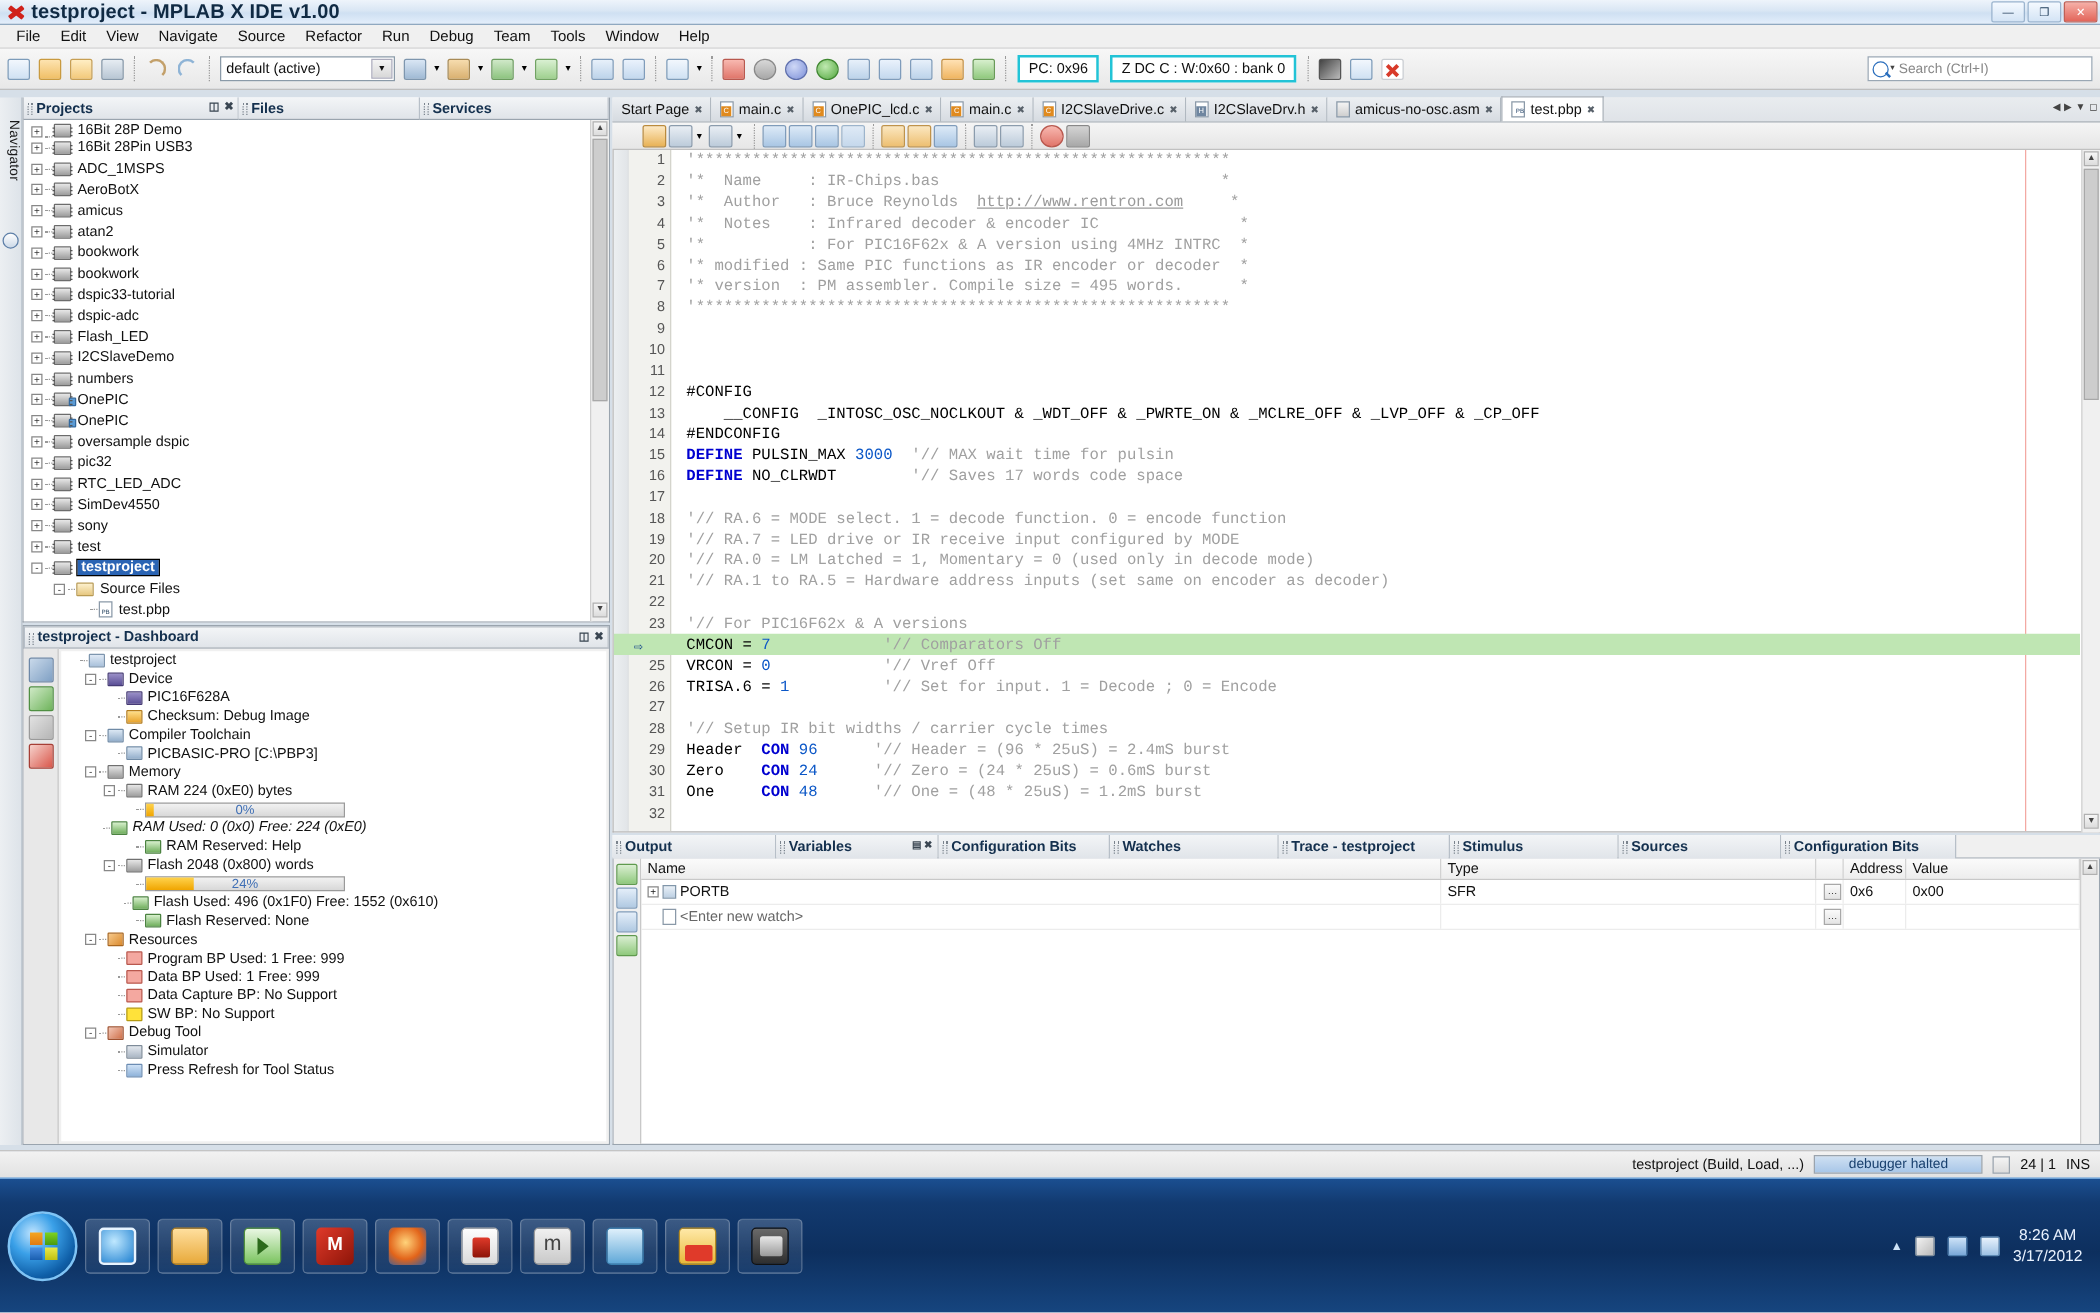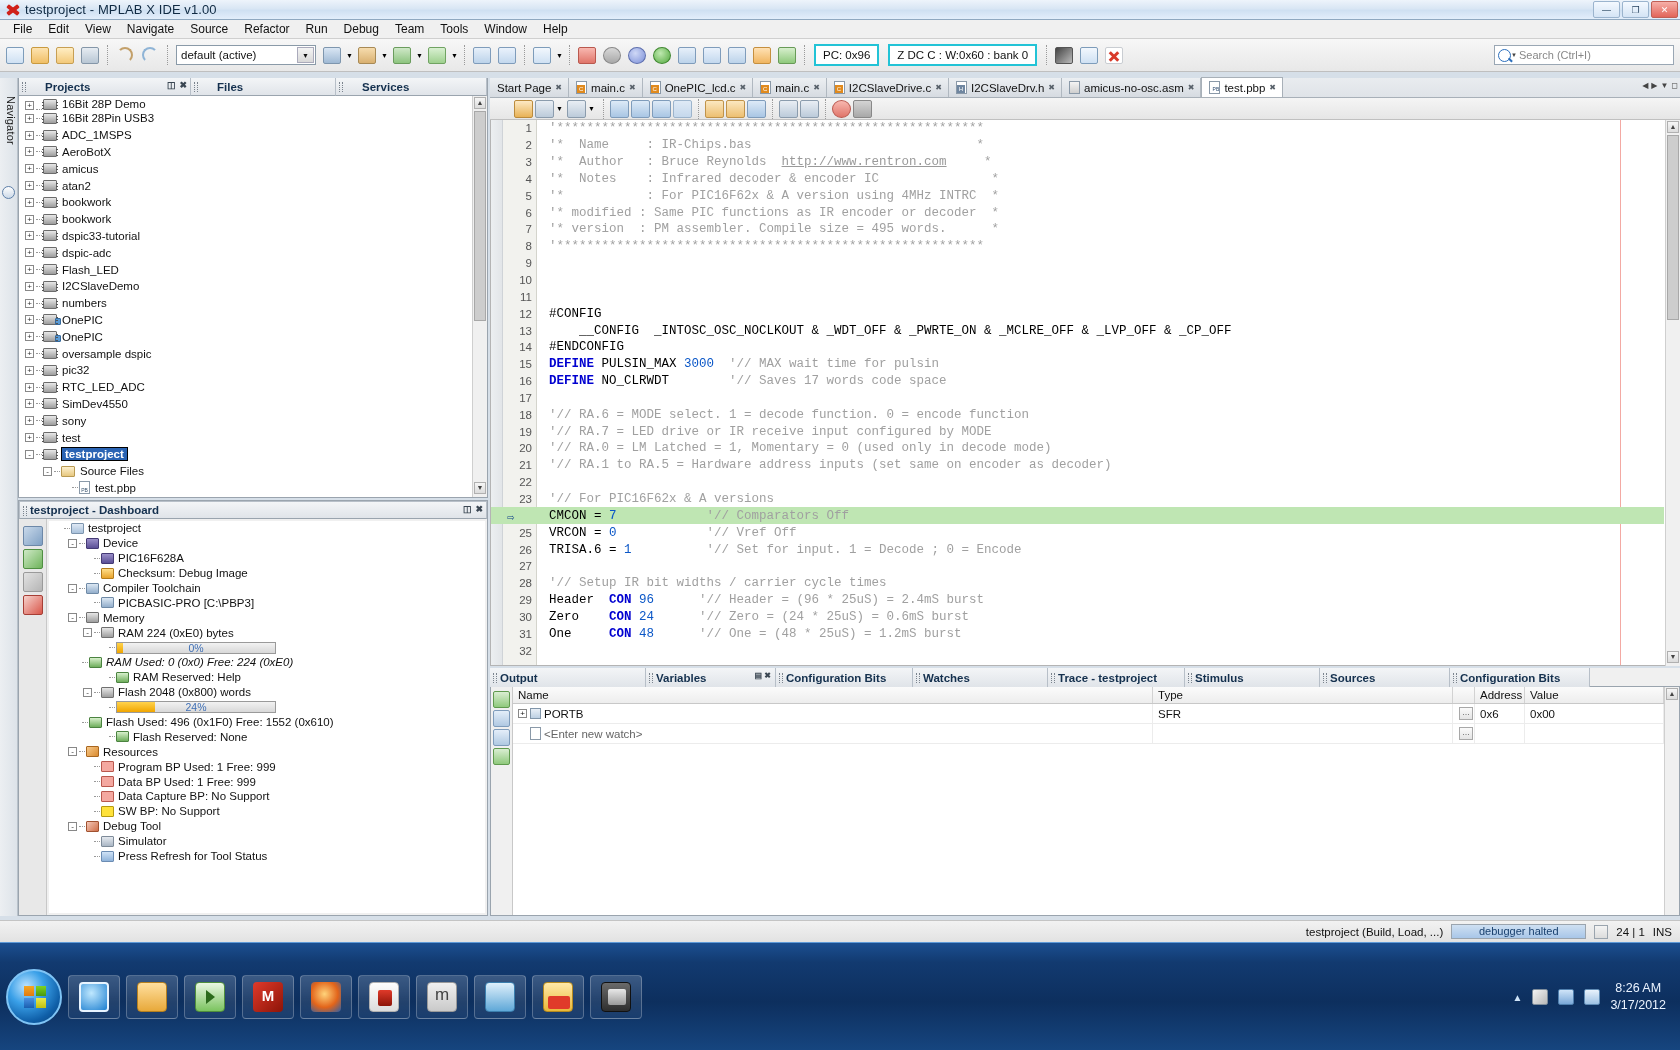--- a/index.html
+++ b/index.html
@@ -19,21 +19,21 @@
     border-bottom: 1px solid #8fa8c0;
     display:flex; align-items:center;
   }
   .tb-icon { width:16px; height:16px; margin:0 4px 0 5px; position:relative; }
   .tb-icon:before, .tb-icon:after {
     content:""; position:absolute; left:1px; top:6px; width:14px; height:4px;
     background:#d0221b; border-radius:1px;
   }
   .tb-icon:before { transform: rotate(38deg); }
   .tb-icon:after  { transform: rotate(-38deg); }
-  .tb-title { font-size:13px; color:#102a43; font-weight:normal; letter-spacing:.1px;}
+  .tb-title { font-size:16px; color:#102a43; font-weight:bold; letter-spacing:.1px;}
   .tb-btns { position:absolute; right:2px; top:1px; display:flex; gap:2px; }
   .tb-btn {
     width:27px; height:17px; border:1px solid #9bb4ce; border-radius:2px;
     background:linear-gradient(180deg,#f4f9ff,#d4e4f5);
     display:flex;align-items:center;justify-content:center;
     font-size:9px; color:#26425e;
   }
   .tb-btn.close { background:linear-gradient(180deg,#f6b0a8,#e2655a); border-color:#c06055; color:#fff;}
 
   
@@ -136,21 +136,21 @@
 
   .projects-wrap {
     position:absolute; left:18px; top:78px; width:470px; height:420px;
     background:#fff; border:1px solid #9aa4ae; border-top:none;
   }
   .proj-tabs { display:flex; height:18px; }
   .proj-tab {
     height:18px; background:linear-gradient(180deg,#f3f5f7,#e0e4e9);
     border-right:1px solid #b7bfc8; border-bottom:1px solid #9aa4ae;
     display:flex;align-items:center; font-size:11.5px; font-weight:bold; color:#14304e;
-    padding-left:26px; position:relative;
+    padding-left:10px; position:relative;
   }
   .proj-tab:before{content:"";position:absolute;left:3px;top:4px;width:2px;height:10px;border-left:1px dotted #7a838d;border-right:1px dotted #7a838d;}
   .proj-tab.w1{width:172px;} .proj-tab.w2{width:145px;} .proj-tab.w3{flex:1;}
   .tree { position:absolute; left:0; top:18px; width:455px; height:401px; overflow:hidden;
           background:#fff; font-size:11.5px; color:#111; padding-top:1px;}
   .trow { height:16.8px; display:flex; align-items:center; position:relative; white-space:nowrap;}
   .exp { width:9px;height:9px; border:1px solid #888; background:#fff; margin-right:2px;
          font-size:8px; line-height:7px; text-align:center; color:#333; flex:none;}
   .dots { width:6px; border-top:1px dotted #999; margin-right:1px; flex:none;}
   .pic-ic {
@@ -781,21 +781,21 @@
             <span>Flash 2048 (0x800) words</span>
           </div>
           <div class="dtr" style="padding-left: 49px;">
             <span style="width:11px;flex:none"></span>
             <span class="dots"></span>
             <span class="progress">
               <span class="fill" style="width:24%"></span>
               <span class="ptxt">24%</span>
             </span>
           </div>
-          <div class="dtr" style="padding-left: 22px;">
+          <div class="dtr" style="padding-left: 39px;">
             <span style="width:11px;flex:none"></span>
             <span class="dots"></span>
             <span class="dic dic-ram"></span>
             <span>Flash Used: 496 (0x1F0) Free: 1552 (0x610)</span>
           </div>
           <div class="dtr" style="padding-left: 49px;">
             <span style="width:11px;flex:none"></span>
             <span class="dots"></span>
             <span class="dic dic-ram"></span>
             <span>Flash Reserved: None</span>
@@ -963,21 +963,21 @@
     </div>
     <div class="ed-vscroll">
       <div class="sb-arrow" style="top:1px">▲</div>
       <div class="sb-thumb" style="top:15px;height:185px"></div>
       <div class="sb-arrow" style="top:531px">▼</div>
     </div>
   </div>
 
   <div class="out-wrap">
     <div class="out-tabs" id="out-tabs">
-        <div class="otab" style="width: 156px; text-align: center;">
+        <div class="otab" style="width: 131px; text-align: center;">
           <span>Output</span>
         </div>
         <div class="otab" style="width: 130px;">
           <span>Variables</span>
           <span class="obtns">▤ ✖</span>
         </div>
         <div class="otab" style="width: 137px;">
           <span>Configuration Bits</span>
         </div>
         <div class="otab" style="width: 135px;">

